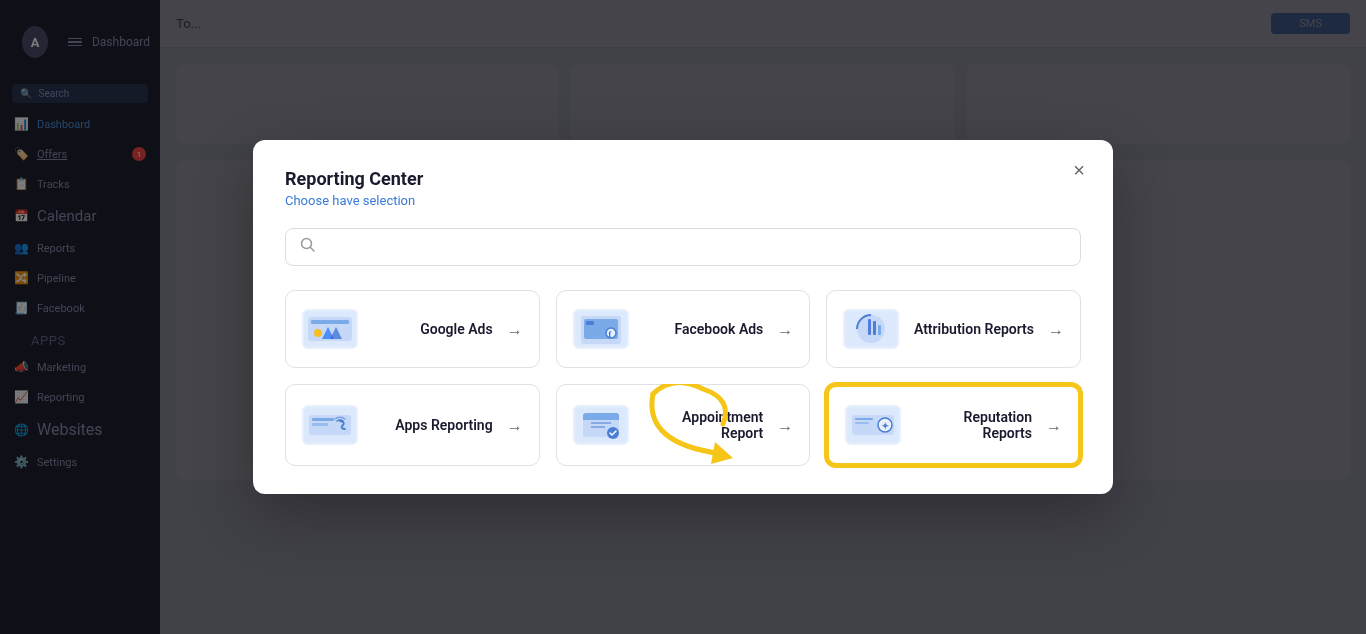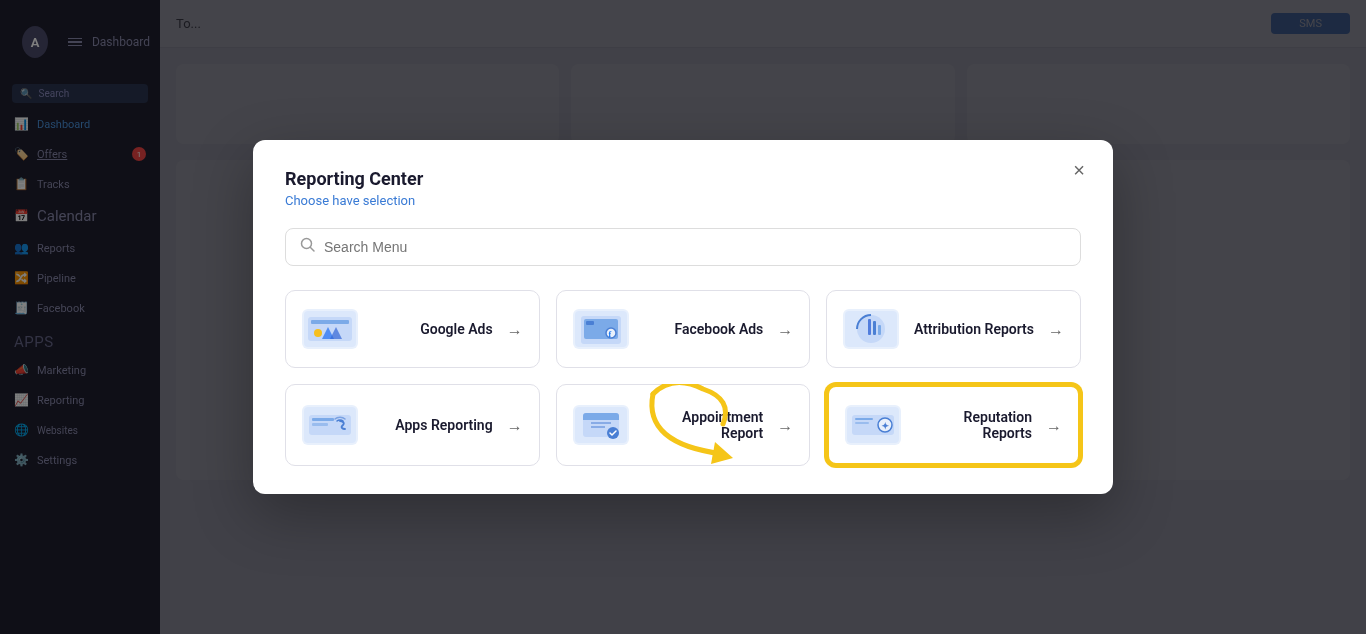--- a/index.html
+++ b/index.html
@@ -42,24 +42,25 @@
       color: #8888aa;
       font-size: 11px;
       cursor: pointer;
       display: flex; align-items: center; gap: 8px;
       position: relative;
     }
     .sidebar-item.active { color: #4a90d9; }
     .sidebar-section {
       padding: 4px 14px;
       color: #666688;
-      font-size: 15px;
+      font-size: 13px;
       text-transform: uppercase;
       letter-spacing: 0.5px;
       margin-top: 6px;
+      margin-left: 17px;
     }
 
     
     .main-content {
       position: absolute;
       left: 160px; top: 0; right: 0; bottom: 0;
       background: #f0f0f5;
       z-index: 1;
       opacity: 0.4;
     }
@@ -275,21 +276,21 @@
   <div class="sidebar-item">
     <span style="font-size:12px;">📣</span> 
       <span style="font-size:11px;">Marketing</span>
   </div>
   <div class="sidebar-item">
     <span style="font-size:12px;">📈</span> 
       <span style="font-size:11px;">Reporting</span>
   </div>
   <div class="sidebar-item">
     <span style="font-size:12px;">🌐</span> 
-      <span style="font-size:10px;">Websites</span>
+      <span style="font-size:16px;">Websites</span>
   </div>
   <div class="sidebar-item">
     <span style="font-size:12px;">⚙️</span> 
       <span style="font-size:11px;">Settings</span>
   </div>
 </div>
 
 <div class="main-content">
   <div class="main-header">
     <span style="font-size:13px; color:#333; font-weight:400;">To...</span>
@@ -320,21 +321,20 @@
     <h2 class="modal-title">Reporting Center</h2>
     <p class="modal-subtitle">Choose have selection</p>
 
     <div class="search-bar">
       <span class="search-icon-svg">
         <svg width="16" height="16" viewBox="0 0 16 16" fill="none">
           <circle cx="6.5" cy="6.5" r="5" stroke="#999" stroke-width="1.5"></circle>
           <line x1="10.5" y1="10.5" x2="14" y2="14" stroke="#999" stroke-width="1.5" stroke-linecap="round"></line>
         </svg>
       </span>
-      <input type="text" placeholder="Search Menu" style="">
     </div>
 
     <div class="cards-grid">
 
       <div class="report-card">
         <div class="card-icon-wrapper">
           <svg class="google-ads-graphic" viewBox="0 0 52 36" fill="none">
             <rect width="52" height="36" rx="4" fill="#dce8fb"></rect>
             <rect x="4" y="6" width="44" height="24" rx="3" fill="#c5d8f8"></rect>
             <rect x="7" y="9" width="38" height="4" rx="1" fill="#7baae8"></rect>

